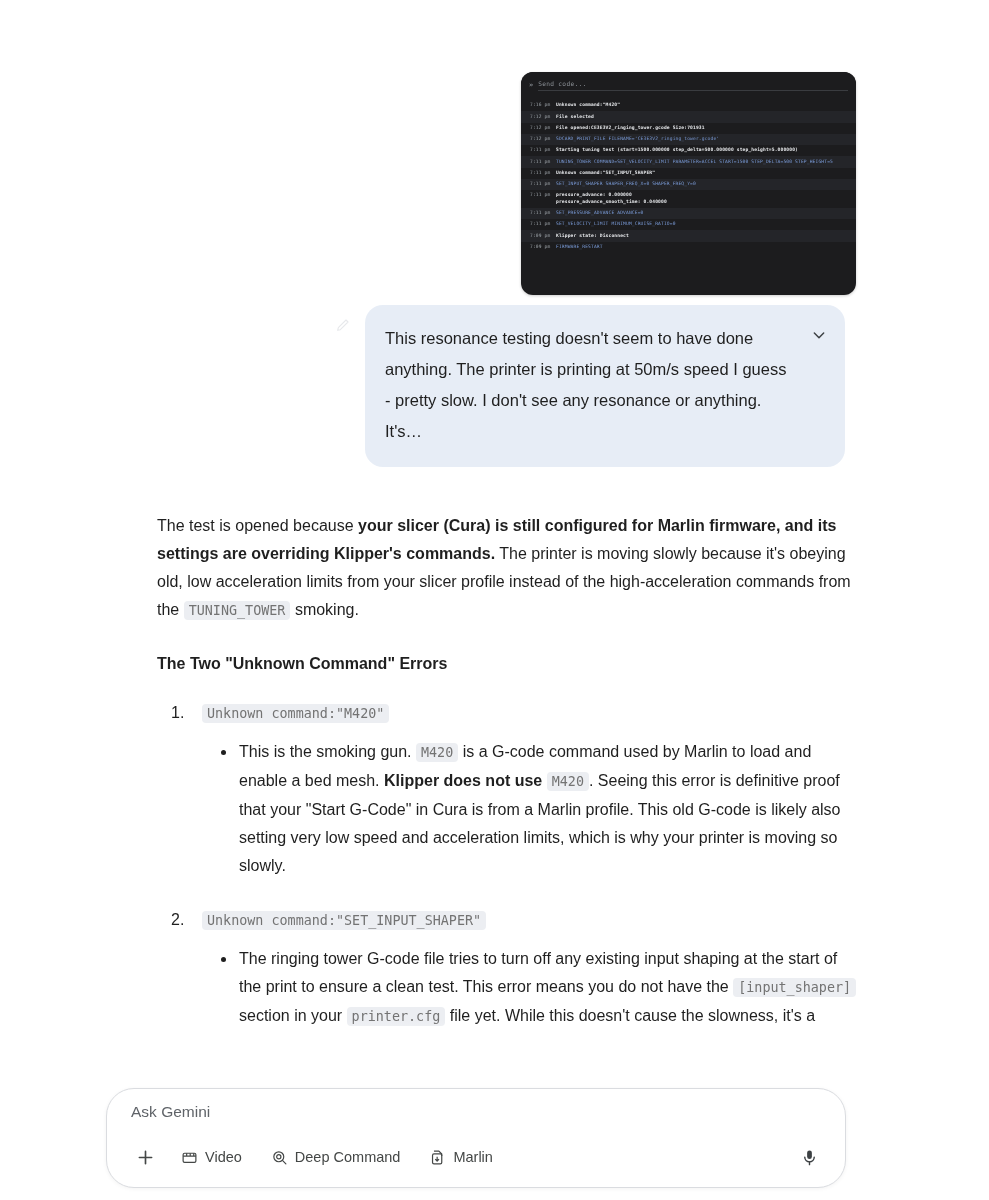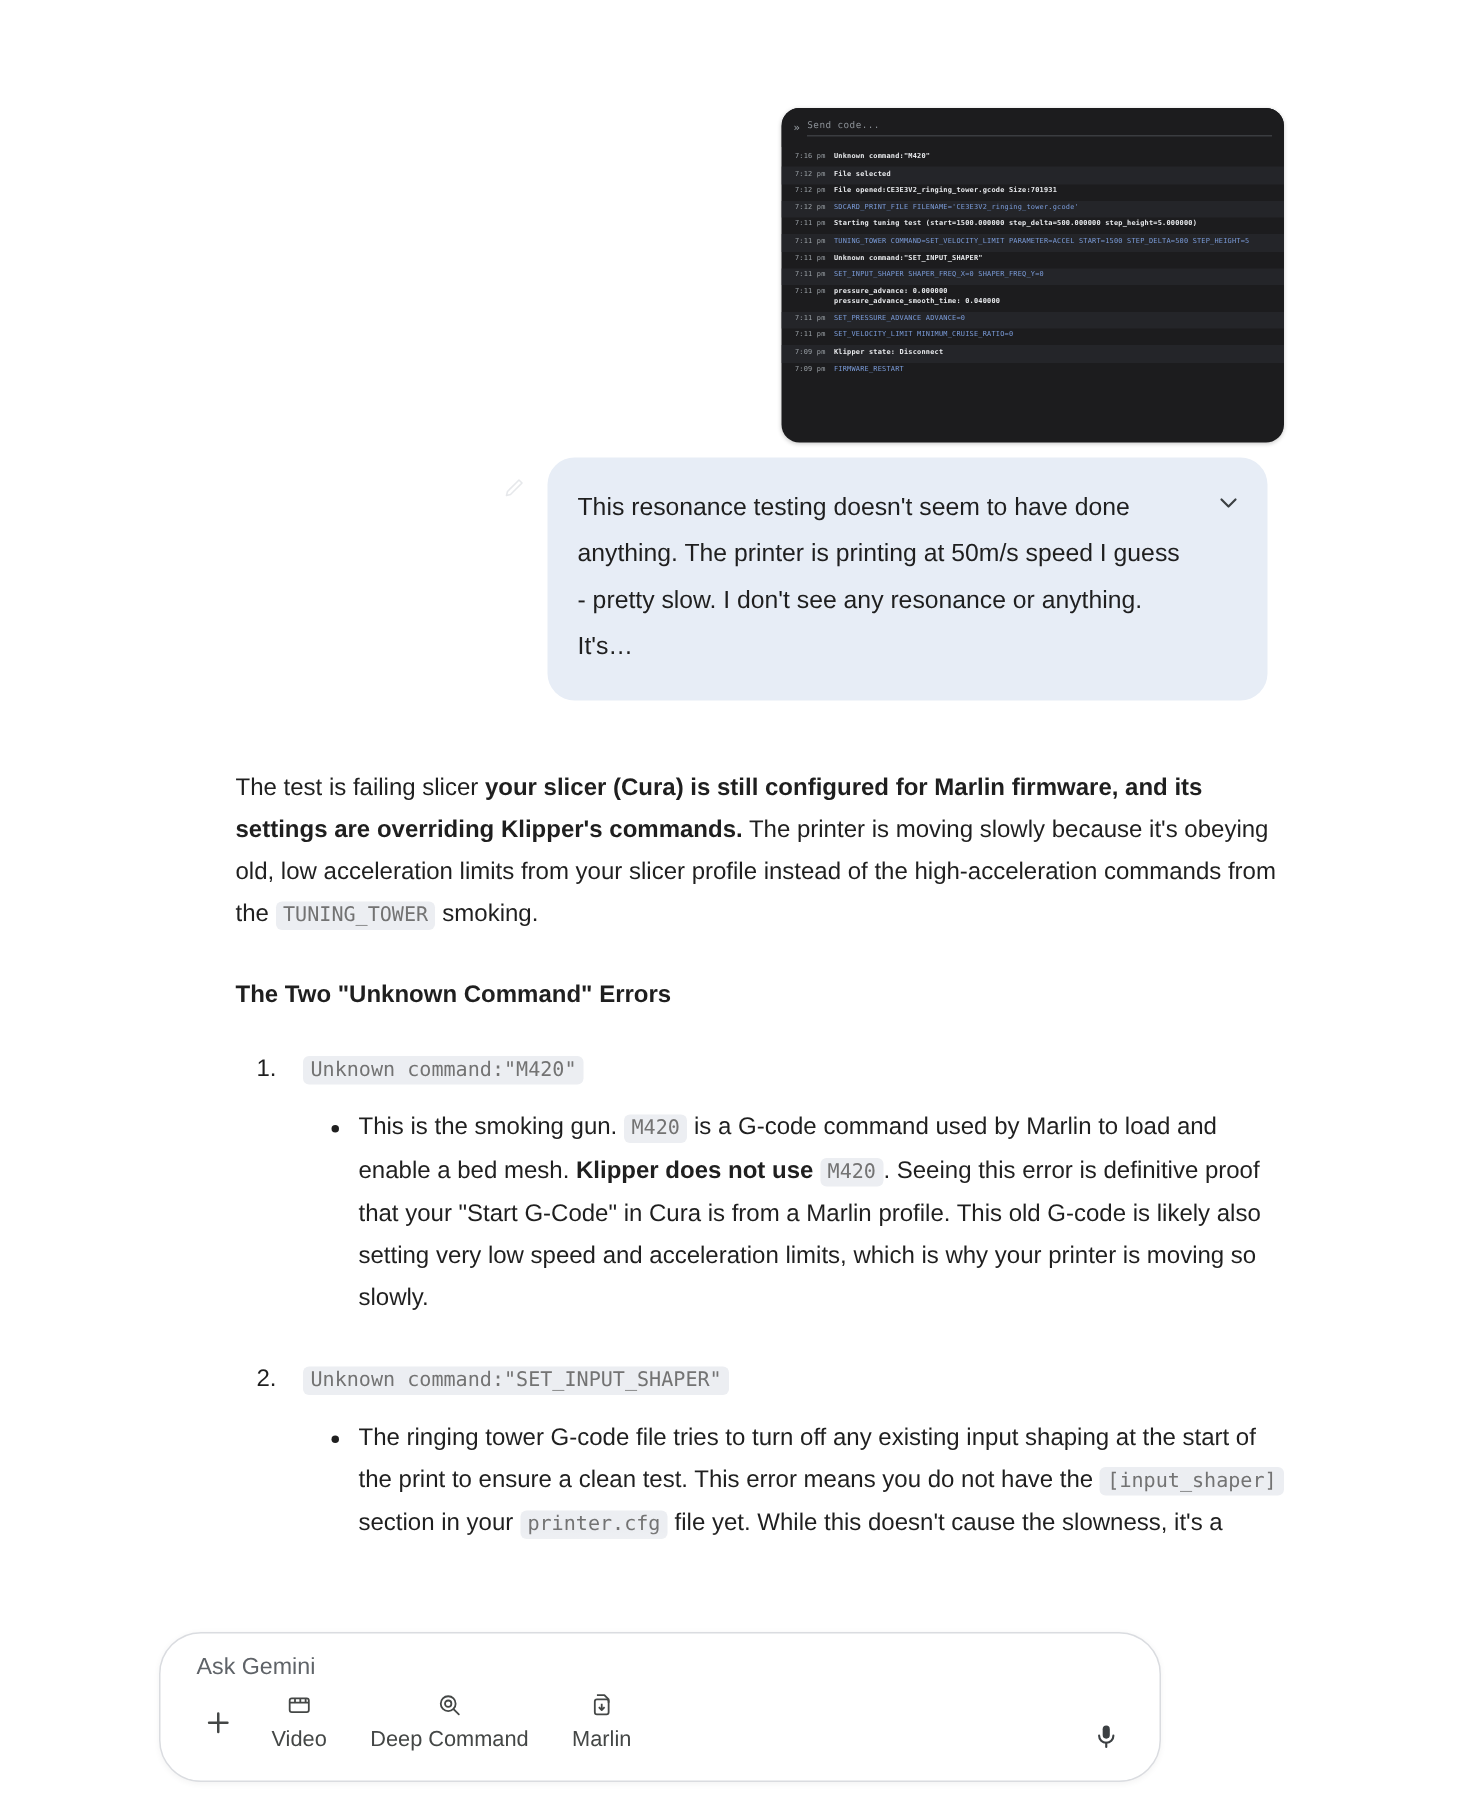--- a/index.html
+++ b/index.html
@@ -152,21 +152,21 @@
     left: 0; right: 0;
     top: 1020px; height: 90px;
     background: linear-gradient(to bottom, rgba(255,255,255,0) 0%, rgba(255,255,255,0.80) 45%, #fff 100%);
     pointer-events: none;
   }
 
   
   .composer {
     position: absolute;
     left: 106px; top: 1088px;
-    width: 668px; height: 100px;
+    width: 740px; height: 100px;
     background: #fff;
     border: 1px solid #dadce0;
     border-radius: 28px;
     box-shadow: 0 1px 4px rgba(0,0,0,0.05);
   }
   .composer-placeholder {
     position: absolute;
     left: 24px; top: 14px;
     font-size: 15.5px;
     color: #5f6368;
@@ -177,21 +177,20 @@
     display: flex; align-items: center; gap: 7px;
   }
   .tool-btn {
     display: flex; align-items: center; gap: 7px;
     padding: 7px 11px;
     border-radius: 18px;
     font-size: 14.5px;
     color: #444746;
     cursor: pointer;
     white-space: nowrap;
-    flex-direction: column;
   }
   .plus-btn {
     width: 36px; height: 36px;
     display: flex; align-items: center; justify-content: center;
     border-radius: 50%; cursor: pointer;
   }
   .mic-btn {
     position: absolute;
     right: 18px; bottom: 12px;
     width: 36px; height: 36px;
@@ -280,21 +279,21 @@
           <path d="M5 9l7 7 7-7"></path>
         </svg>
       </span>
     </div>
   </div>
 
 
   <div class="response">
 
 
-    <p><span>The test is failing slicer </span><b>your slicer (Cura) is still configured for Marlin firmware, and its settings are overriding Klipper's commands.</b><span> The printer is moving slowly because it's obeying old, low acceleration limits from your slicer profile instead of the high-acceleration commands from the </span><code class="inline">TUNING_TOWER</code><span> smoking.</span></p>
+    <p><span>The test is opened because </span><b>your slicer (Cura) is still configured for Marlin firmware, and its settings are overriding Klipper's commands.</b><span> The printer is moving slowly because it's obeying old, low acceleration limits from your slicer profile instead of the high-acceleration commands from the </span><code class="inline">TUNING_TOWER</code><span> smoking.</span></p>
 
 
     <h3 class="section-head">The Two "Unknown Command" Errors</h3>
 
     <ol class="num-list">
       <li>
         <span class="li-num">1.</span>
         <code class="inline">Unknown command:"M420"</code>
         <ul class="bul-list">
           <li><span>This is the smoking gun. </span><code class="inline">M420</code><span> is a G-code command used by Marlin to load and enable a bed mesh. </span><b>Klipper does not use</b> <code class="inline">M420</code><span>. Seeing this error is definitive proof that your "Start G-Code" in Cura is from a Marlin profile. This old G-code is likely also setting very low speed and acceleration limits, which is why your printer is moving so slowly.</span></li>

